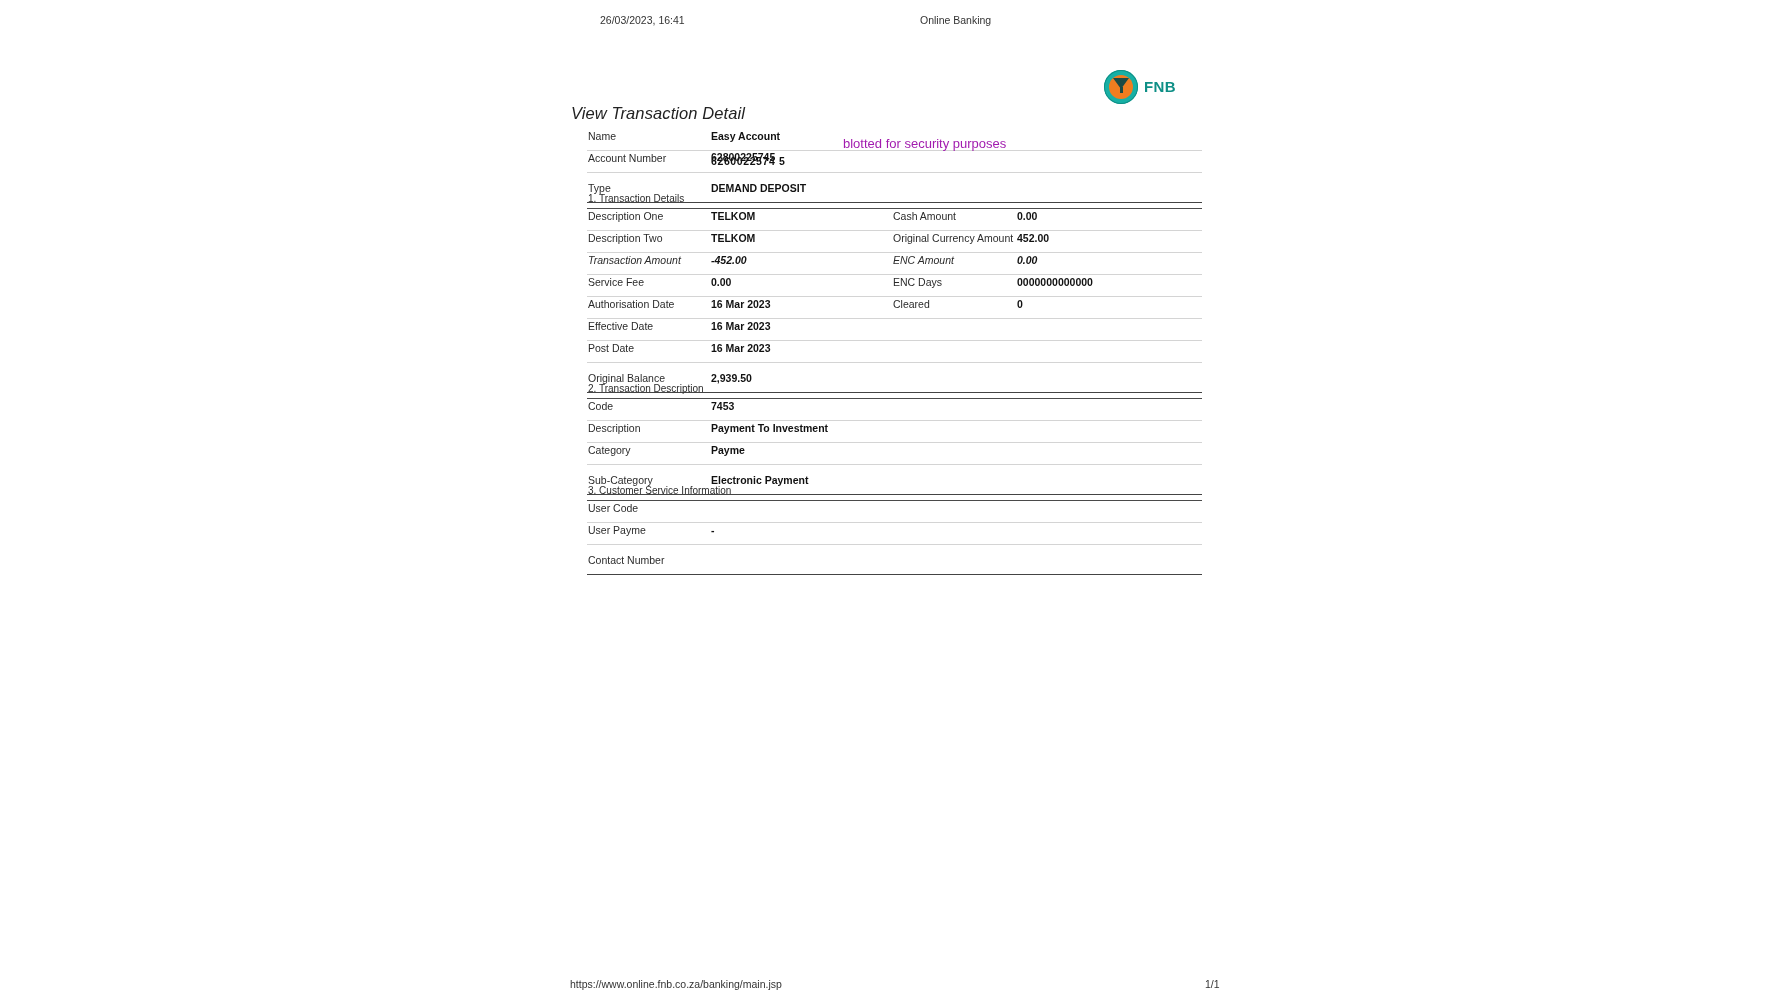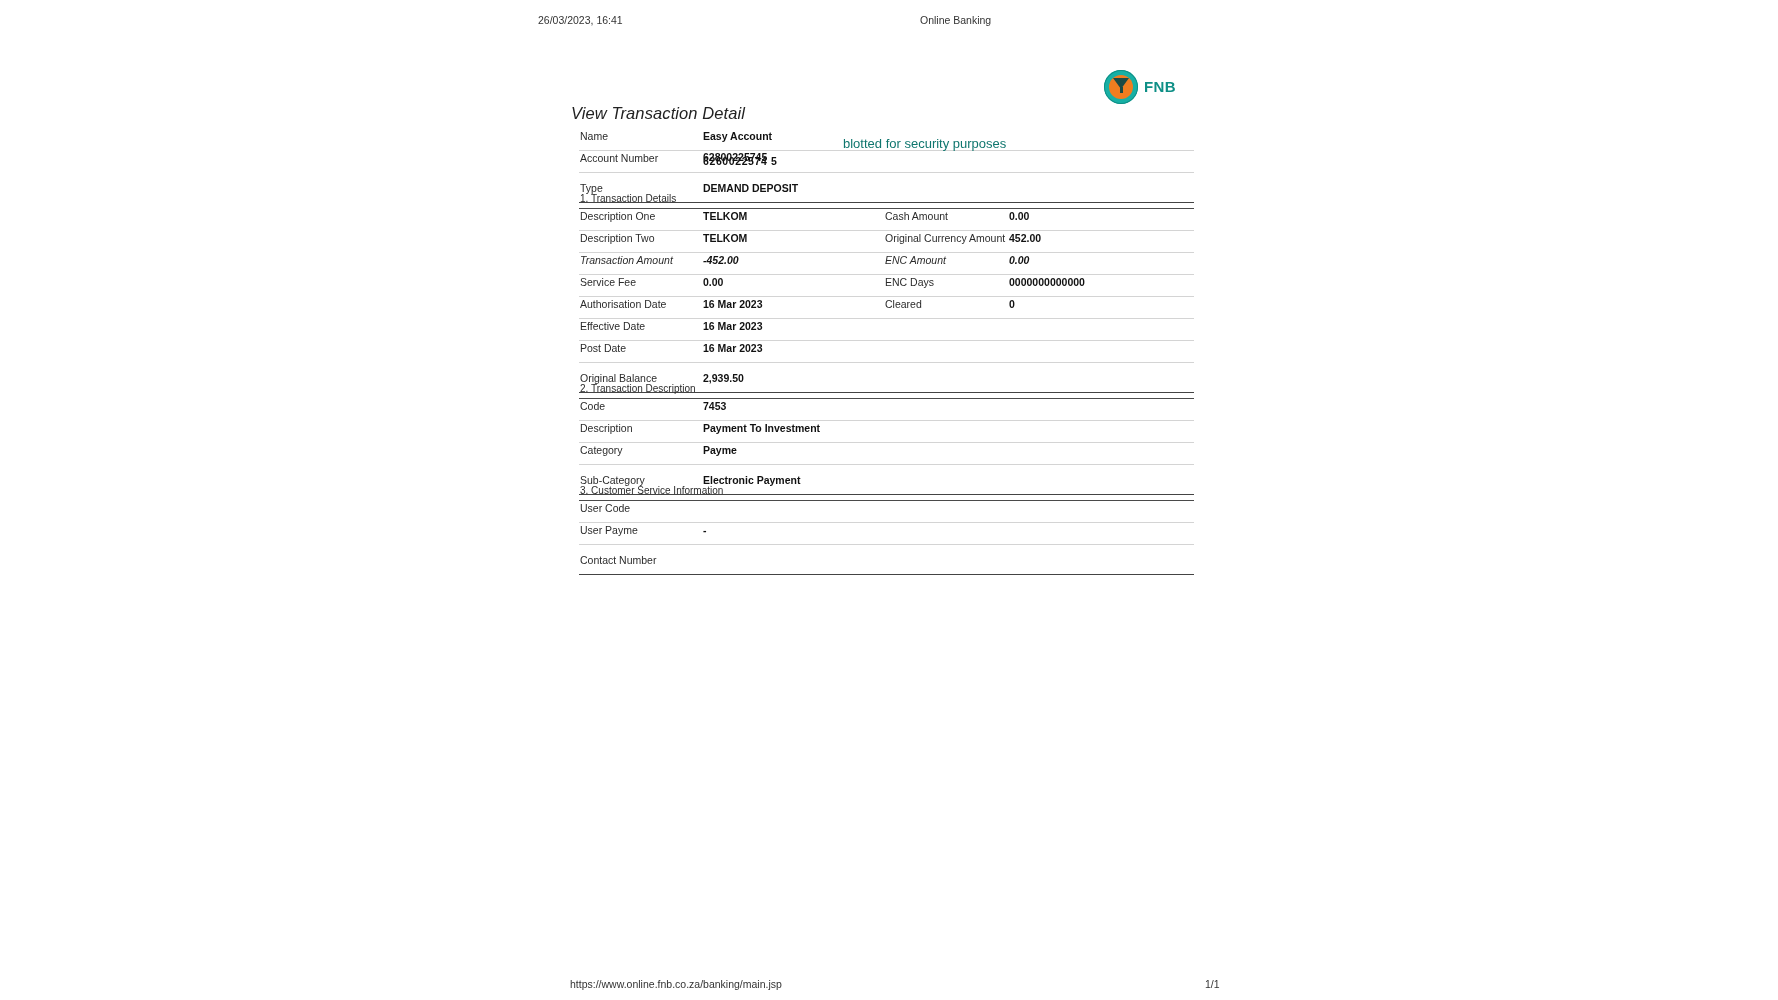--- a/index.html
+++ b/index.html
@@ -28,21 +28,21 @@
     position: absolute;
     top: 14px;
     left: 0;
     width: 1778px;
     height: 16px;
     font-size: 10.5px;
     color: #333;
   }
   .print-header .ph-date {
     position: absolute;
-    left: 538px;
+    left: 600px;
     top: 0;
     white-space: nowrap;
   }
   .print-header .ph-title {
     position: absolute;
     left: 920px;
     top: 0;
     white-space: nowrap;
   }
 
@@ -134,21 +134,21 @@
     font-size: 16.5px;
     color: #222;
     letter-spacing: 0.1px;
     white-space: nowrap;
     font-style: italic;
   }
 
   
   .row {
     position: absolute;
-    left: 8px;
+    left: 16px;
     width: 615px;
     height: 22px;
     border-bottom: 1px solid #d4d4d4;
   }
   .row.thick {
     border-bottom: 1.6px solid #444;
     margin-top: 8px;
   }
   .row.section {
     border-bottom: 1.4px solid #4a4a4a;
@@ -214,21 +214,21 @@
     white-space: nowrap;
   }
   .redact .a { top: -1px; }
   .redact .b { top: 3px; letter-spacing: 0.6px; }
 
   .note {
     position: absolute;
     left: 272px;
     top: 74px;
     font-size: 13px;
-    color: #0f766e;
+    color: #a21caf;
     white-space: nowrap;
   }
 </style>
 </head>
 <body>
 
 <div class="page">
 
   <div class="print-header">
     <div class="ph-date">26/03/2023, 16:41</div>

